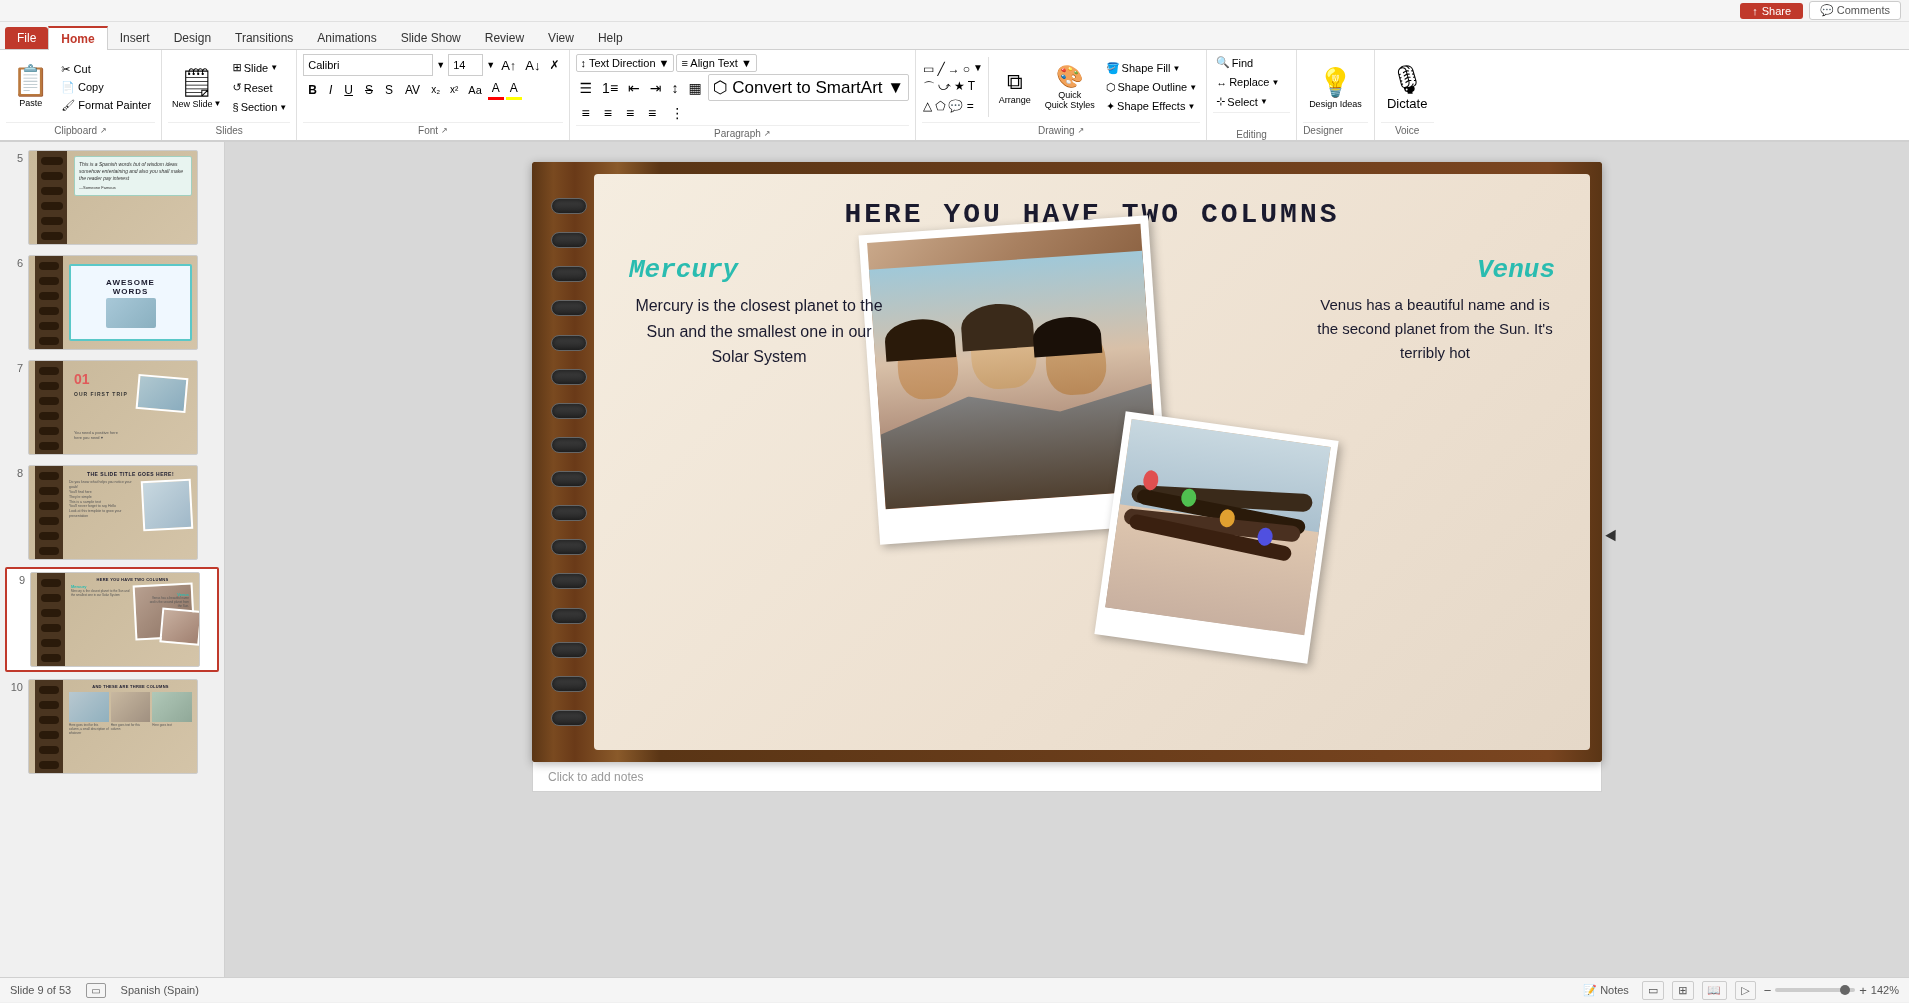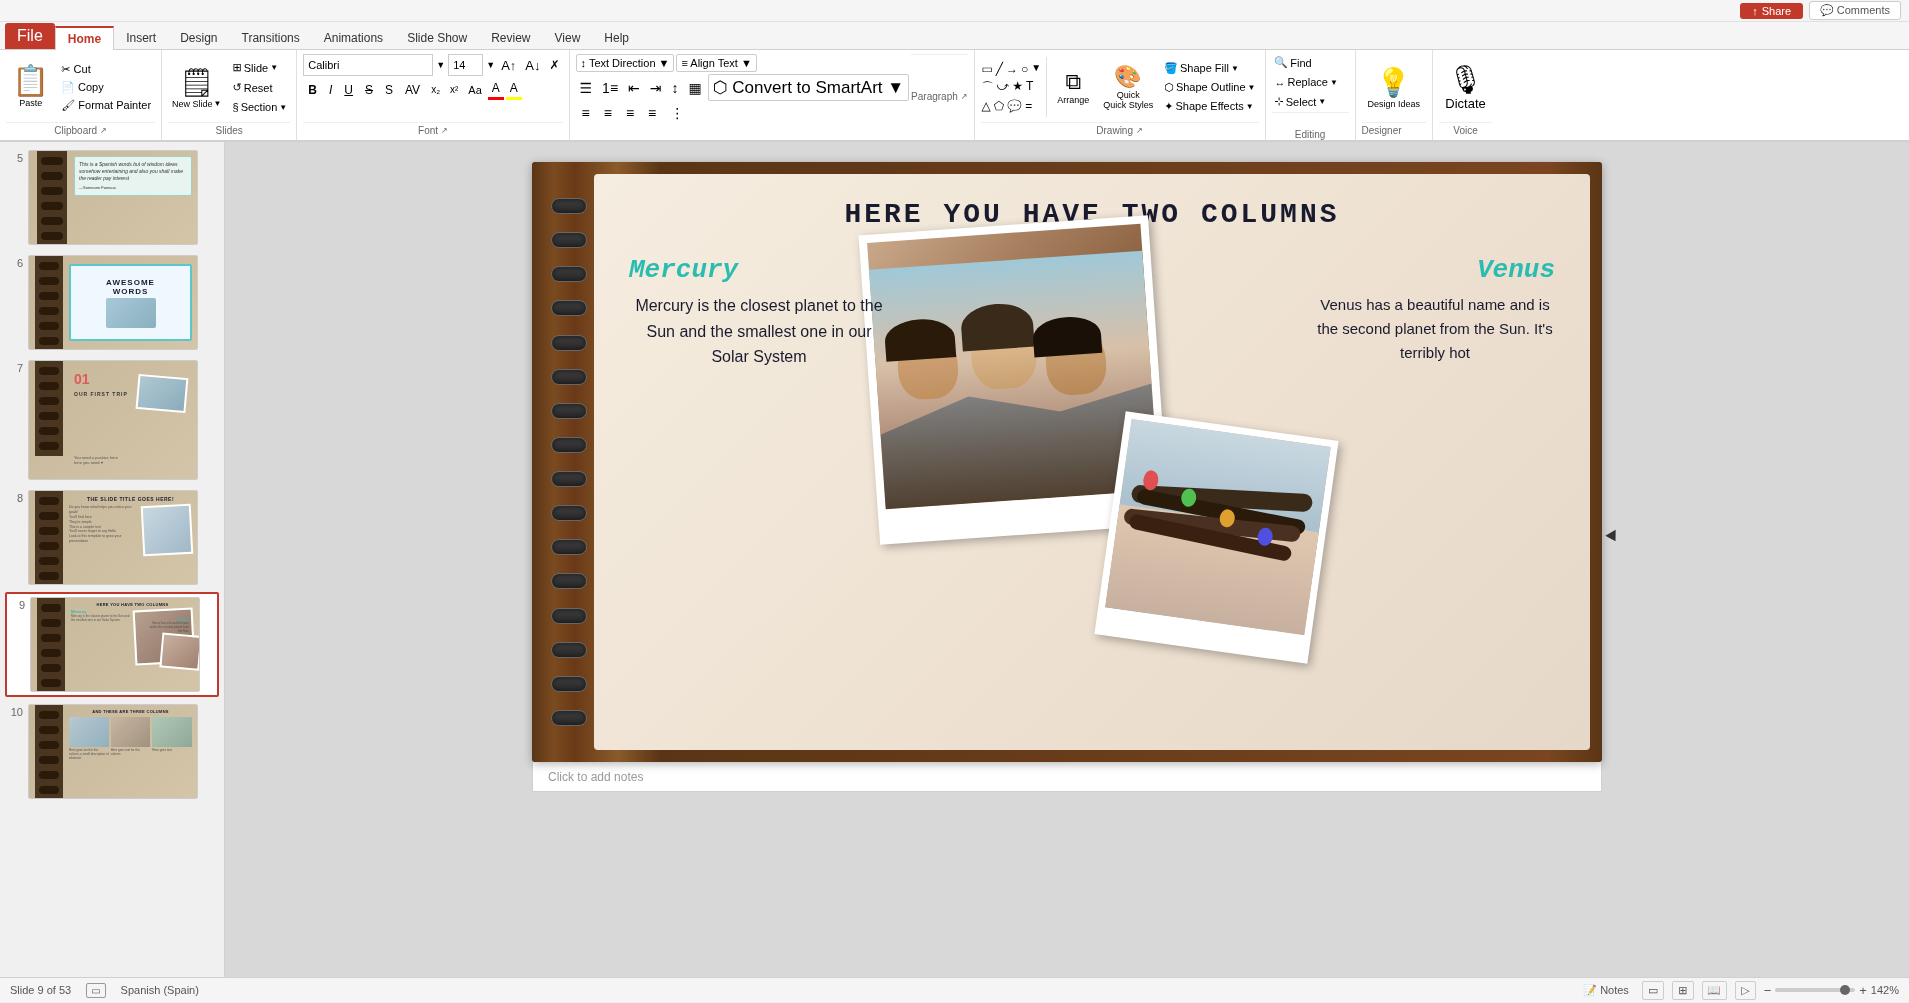--- a/index.html
+++ b/index.html
@@ -13,21 +13,21 @@
     <span>↑</span>
     <span>Share</span>
   </div>
   <div style="color:#555; padding:2px 10px; border:1px solid #ccc; border-radius:3px; font-size:11px; cursor:pointer; background:white;">
     <span>💬</span>
     <span>Comments</span>
   </div>
 </div>
 
 <div style="background:#f5f5f5; border-bottom:1px solid #d0d0d0; display:flex; align-items:flex-end; padding:0 5px; height:28px;">
-  <div style="padding:4px 12px; font-size:16px; color:#333; cursor:pointer; background:#c0392b; color:white; border-radius:3px 3px 0 0; margin-bottom:0;">
+  <div style="padding:4px 12px; font-size:12px; color:#333; cursor:pointer; background:#c0392b; color:white; border-radius:3px 3px 0 0; margin-bottom:0;">
     <span>File</span>
   </div>
   <div style="padding:4px 12px; font-size:12px; color:#c0392b; cursor:pointer; border-top:2px solid #c0392b; background:#fff; border-left:1px solid #d0d0d0; border-right:1px solid #d0d0d0; font-weight:600; margin-bottom:-1px;">
     <span>Home</span>
   </div>
   <div style="padding:4px 12px; font-size:12px; color:#333; cursor:pointer;">
     <span>Insert</span>
   </div>
   <div style="padding:4px 12px; font-size:12px; color:#333; cursor:pointer;">
     <span>Design</span>
@@ -137,21 +137,21 @@
         <span style="padding:2px 4px;cursor:pointer;font-size:12px;border-bottom:3px solid red;">A</span>
         <span style="padding:2px 4px;cursor:pointer;font-size:12px;border-bottom:3px solid yellow;">A</span>
       </div>
     </div>
     <div style="font-size:10px;color:#666;text-align:center;border-top:1px solid #eee;padding-top:2px;display:flex;align-items:center;justify-content:center;gap:3px;">
       <span>Font</span>
       <span style="font-size:8px;cursor:pointer;">↗</span>
     </div>
   </div>
 
-  <div style="display:flex; gap:2px; align-items:stretch; border-right:1px solid #e0e0e0; padding:4px 6px; flex-direction:row; min-width:220px;">
+  <div style="display:flex; gap:2px; align-items:stretch; border-right:1px solid #e0e0e0; padding:4px 6px; flex-direction:column; min-width:220px;">
     <div style="display:flex;flex-direction:column;gap:2px;flex:1;">
       <div style="display:flex;gap:2px;align-items:center;">
         <span style="cursor:pointer;padding:2px 4px;font-size:11px;border:1px solid #ccc;border-radius:2px;">↕ Text Direction ▼</span>
         <span style="cursor:pointer;padding:2px 4px;font-size:11px;border:1px solid #ccc;border-radius:2px;">≡ Align Text ▼</span>
       </div>
       <div style="display:flex;gap:2px;align-items:center;">
         <span style="cursor:pointer;padding:2px 4px;font-size:14px;">☰</span>
         <span style="cursor:pointer;padding:2px 4px;font-size:14px;">1≡</span>
         <span style="cursor:pointer;padding:2px 4px;font-size:14px;">⇤</span>
         <span style="cursor:pointer;padding:2px 4px;font-size:14px;">⇥</span>
@@ -319,21 +319,21 @@
         </div>
         <div style="position:absolute;left:40px;right:5px;top:8px;bottom:8px;background:#f0f8ff;border:2px solid #5ac8c8;border-radius:2px;display:flex;align-items:center;justify-content:center;flex-direction:column;gap:2px;">
           <div style="font-size:8px;font-weight:bold;color:#1a1a2e;letter-spacing:1px;text-align:center;">AWESOME<br>WORDS</div>
           <div style="width:50px;height:30px;background:linear-gradient(135deg,#a8c8d8,#8ab0c0);border-radius:2px;"></div>
         </div>
       </div>
     </div>
 
     <div style="display:flex;gap:5px;align-items:flex-start;cursor:pointer;padding:3px;">
       <span style="font-size:11px;color:#666;min-width:15px;text-align:right;margin-top:2px;">7</span>
-      <div style="width:170px;height:120px;background:linear-gradient(135deg,#c8b89a,#d4c4a8);border:1px solid #ccc;border-radius:2px;overflow:hidden;position:relative;">
+      <div style="width:170px;height:95px;background:linear-gradient(135deg,#c8b89a,#d4c4a8);border:1px solid #ccc;border-radius:2px;overflow:hidden;position:relative;">
         <div style="width:28px;height:95px;background:#4a3520;position:absolute;left:6px;top:0;display:flex;flex-direction:column;justify-content:space-around;padding:3px 0;">
           <div style="width:20px;height:8px;background:#2a1a0a;border-radius:4px;margin:0 auto;"></div>
           <div style="width:20px;height:8px;background:#2a1a0a;border-radius:4px;margin:0 auto;"></div>
           <div style="width:20px;height:8px;background:#2a1a0a;border-radius:4px;margin:0 auto;"></div>
           <div style="width:20px;height:8px;background:#2a1a0a;border-radius:4px;margin:0 auto;"></div>
           <div style="width:20px;height:8px;background:#2a1a0a;border-radius:4px;margin:0 auto;"></div>
           <div style="width:20px;height:8px;background:#2a1a0a;border-radius:4px;margin:0 auto;"></div>
         </div>
         <div style="position:absolute;left:40px;right:5px;top:5px;bottom:5px;">
           <div style="font-size:14px;color:#e05a5a;font-weight:bold;position:absolute;top:5px;left:5px;">01</div>

